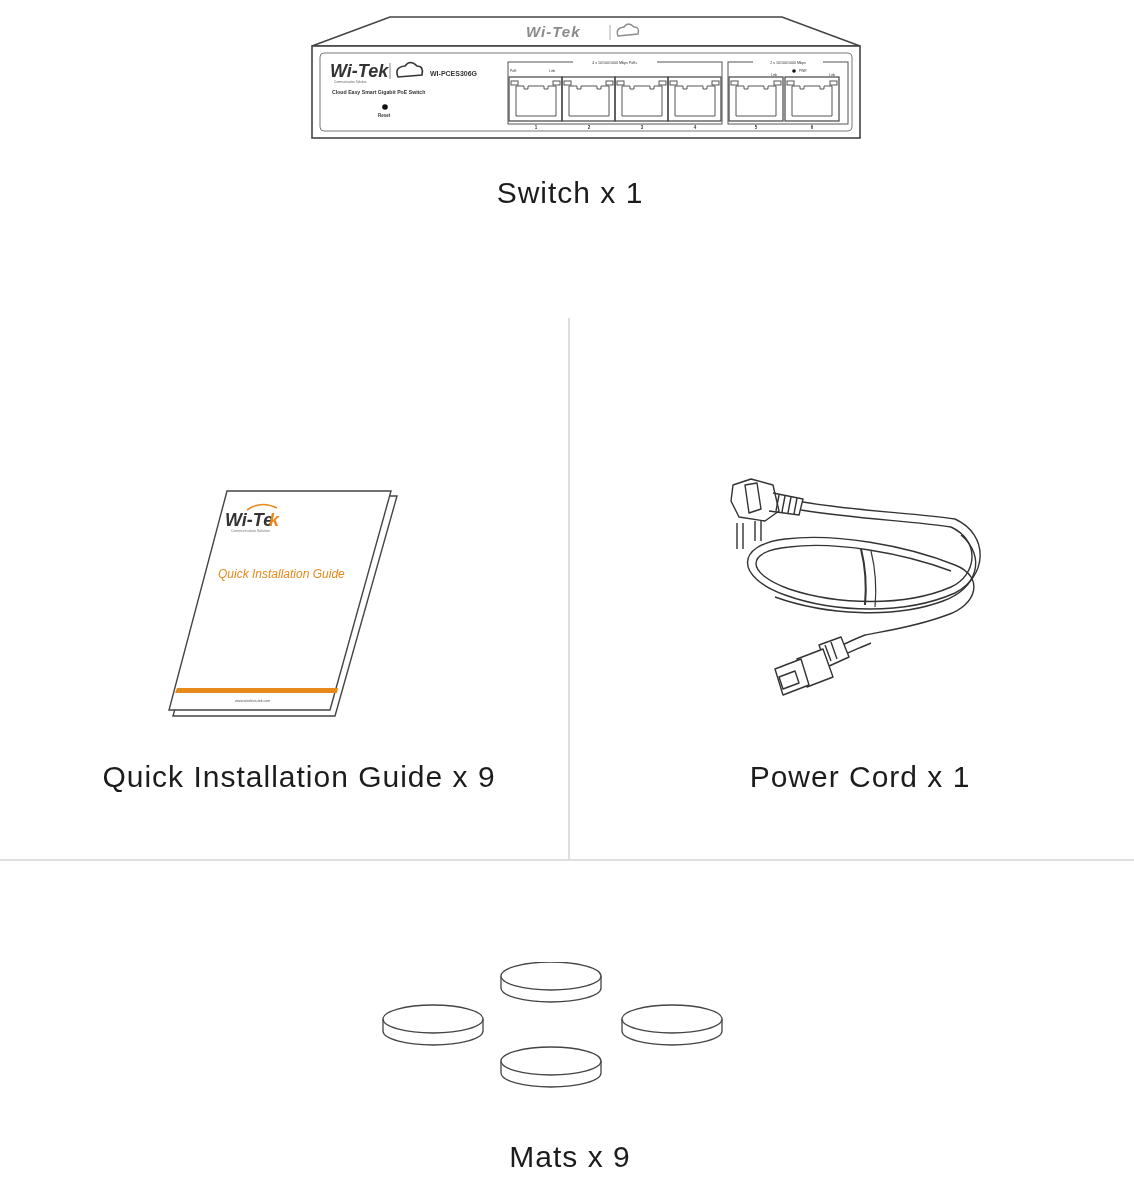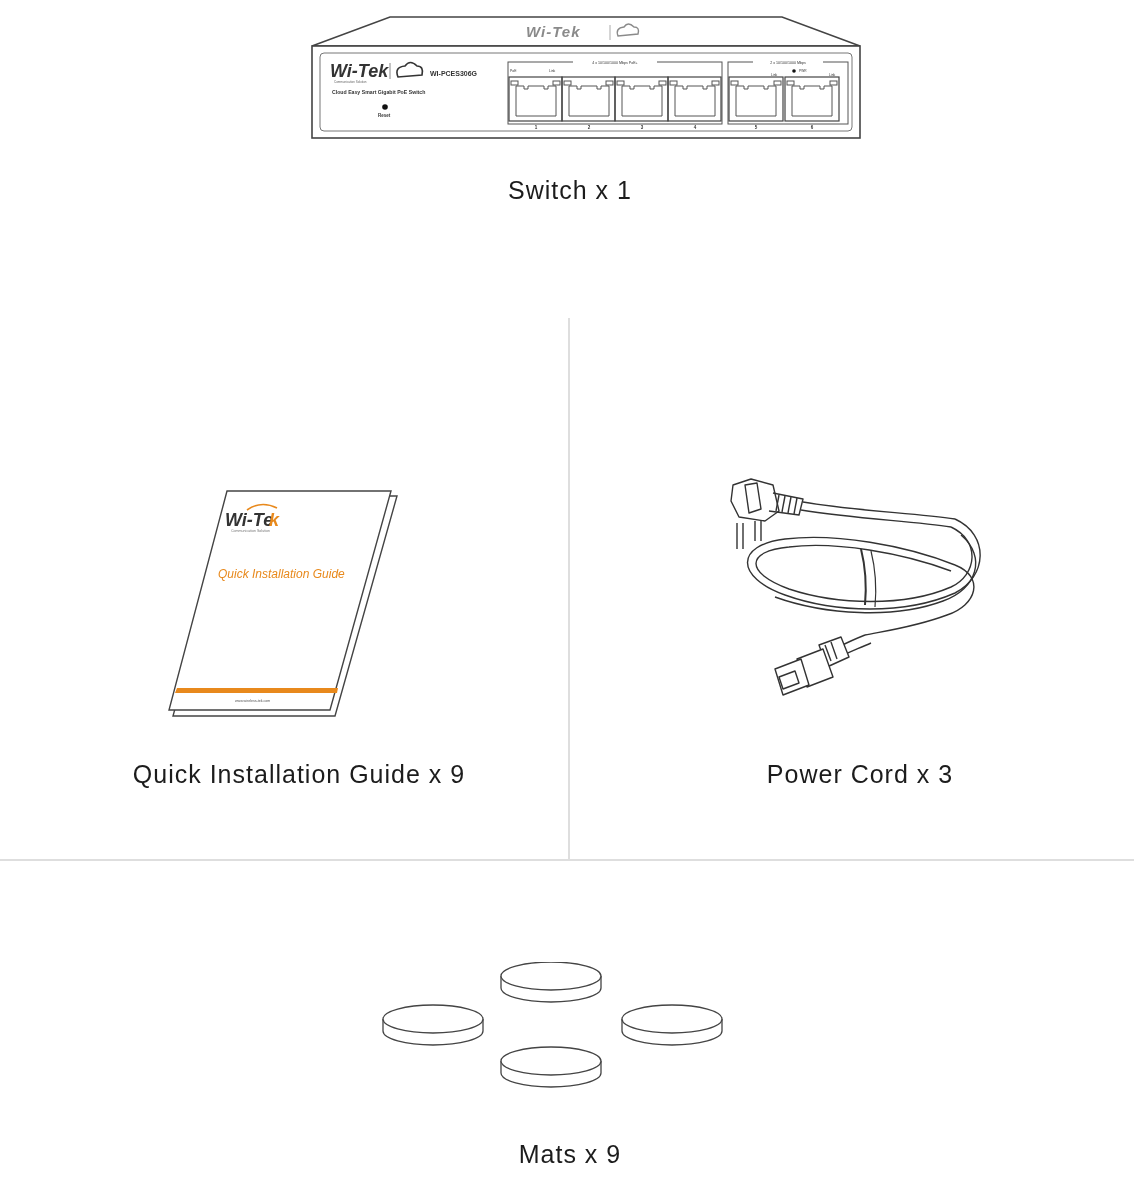--- a/index.html
+++ b/index.html
@@ -1,19 +1,19 @@
 <!DOCTYPE html>
 <html><head>
 <meta charset="utf-8">
 <style>
   html, body { margin: 0; padding: 0; background: #ffffff; }
   body { width: 1134px; height: 1200px; position: relative; overflow: hidden;
          font-family: "Liberation Sans", "DejaVu Sans", sans-serif; color: #1a1a1a; }
   .abs { position: absolute; }
-  .caption { position: absolute; font-size: 25px; letter-spacing: 1px; color: #1c1c1c;
+  .caption { position: absolute; font-size: 30px; letter-spacing: 1px; color: #1c1c1c;
              white-space: nowrap; text-align: center; }
   .divider-v { position: absolute; left: 568px; top: 318px; width: 2px; height: 543px; background: #dedede; }
   .divider-h { position: absolute; left: 0; top: 859px; width: 1134px; height: 2px; background: #dedede; }
   svg text { font-family: "Liberation Sans", "DejaVu Sans", sans-serif; }
 </style>
 </head>
 <body>
 
 <div class="abs" style="left:308px; top:14px; width:556px; height:128px;">
   <svg width="556" height="128" viewBox="0 0 556 128">
@@ -148,21 +148,21 @@
 
       <path d="M104,180 l22,-8 l8,20 l-22,10 z" fill="#fff"></path>
       <line x1="110" y1="180" x2="116" y2="196"></line>
         <line x1="116" y1="177" x2="122" y2="194"></line>
       <path d="M82,194 l26,-10 l10,28 l-26,10 z" fill="#fff"></path>
       <path d="M60,204 l26,-10 l8,26 l-26,10 z" fill="#fff"></path>
       <path d="M64,212 l16,-6 l4,12 l-16,6 z"></path>
     </g>
   </svg>
 </div>
-<div class="caption" style="left:700px; top:760px; width:320px;">Power Cord x 3</div>
+<div class="caption" style="left:700px; top:760px; width:320px;">Power Cord x 1</div>
 
 <div class="abs" style="left:378px; top:962px; width:350px; height:130px;">
   <svg width="350" height="130" viewBox="0 0 350 130">
     <g fill="#fff" stroke="#444" stroke-width="1.3">
 
       <path d="M123,14 v12 a50,14 0 0 0 100,0 v-12"></path>
       <ellipse cx="173" cy="14" rx="50" ry="14"></ellipse>
 
       <path d="M5,57 v12 a50,14 0 0 0 100,0 v-12"></path>
       <ellipse cx="55" cy="57" rx="50" ry="14"></ellipse>

